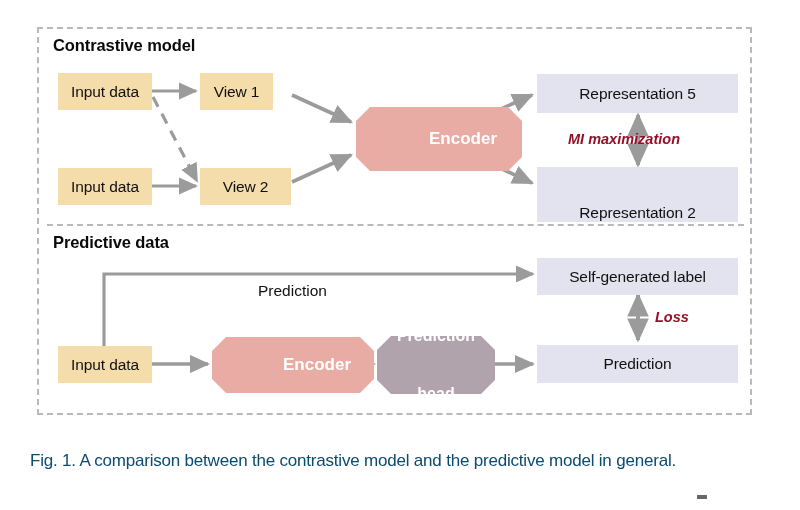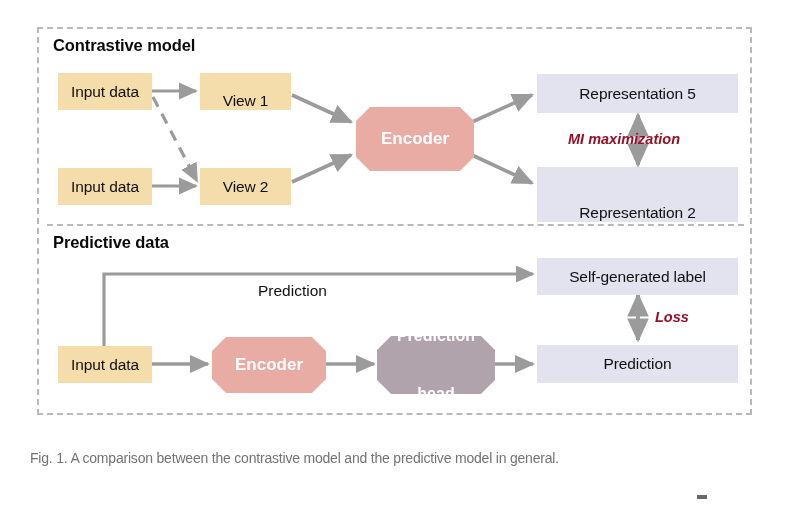--- a/index.html
+++ b/index.html
@@ -79,21 +79,21 @@
     font-size: 17px;
     font-weight: bold;
     color: #ffffff;
     line-height: 1.14;
     clip-path: polygon(
       14px 0, calc(100% - 14px) 0,
       100% 14px, 100% calc(100% - 14px),
       calc(100% - 14px) 100%, 14px 100%,
       0 calc(100% - 14px), 0 14px);
   }
-  .octagon.salmon { background: #e8aca4; }
+  .octagon.salmon { background: #e8aca4; padding-left: 48px; }
   .octagon.mauve  { background: #b0a3ac; }
 
   
   #arrows {
     position: absolute;
     left: 0; top: 0;
     width: 800px;
     height: 510px;
     pointer-events: none;
   }
@@ -113,23 +113,23 @@
     font-size: 15.5px;
     color: #101010;
   }
 
   
   .caption {
     position: absolute;
     left: 30px;
     top: 444px;
     width: 748px;
-    font-size: 14px;
+    font-size: 17px;
     line-height: 1.42;
-    color: #737373;
+    color: #0c4a6e;
     letter-spacing: -0.2px;
   }
 
   
   .artifact {
     position: absolute;
     left: 697px;
     top: 490px;
     width: 10px;
     height: 4px;
@@ -186,21 +186,21 @@
   </svg>
 
   <div class="node tan" style="left:58px; top:68px; width:94px; height:37px;">
     <span>Input data</span>
   </div>
 
   <div class="node tan" style="left:58px; top:163px; width:94px; height:37px;">
     <span>Input data</span>
   </div>
 
-  <div class="node tan" style="left:200px; top:68px; width:91px; height:37px;align-items:flex-end;">
+  <div class="node tan" style="left:200px; top:68px; width:73px; height:37px;">
     <span>View 1</span>
   </div>
 
   <div class="node tan" style="left:200px; top:163px; width:91px; height:37px;">
     <span>View 2</span>
   </div>
 
   <div class="octagon salmon" style="left:356px; top:102px; width:118px; height:64px;">
     <span>Encoder</span>
   </div>

